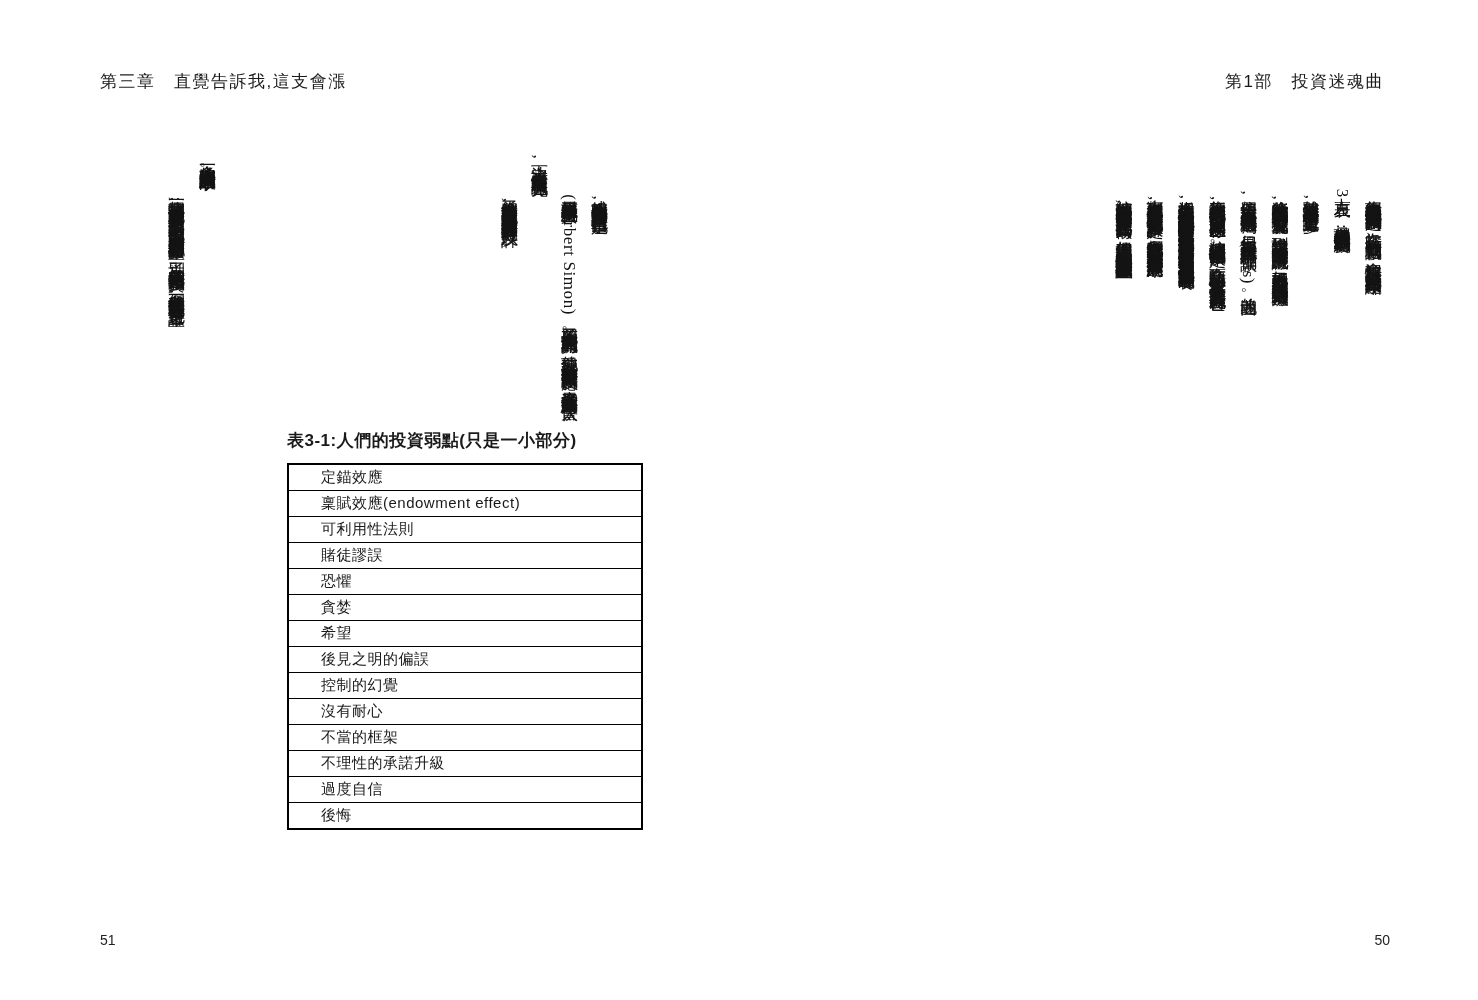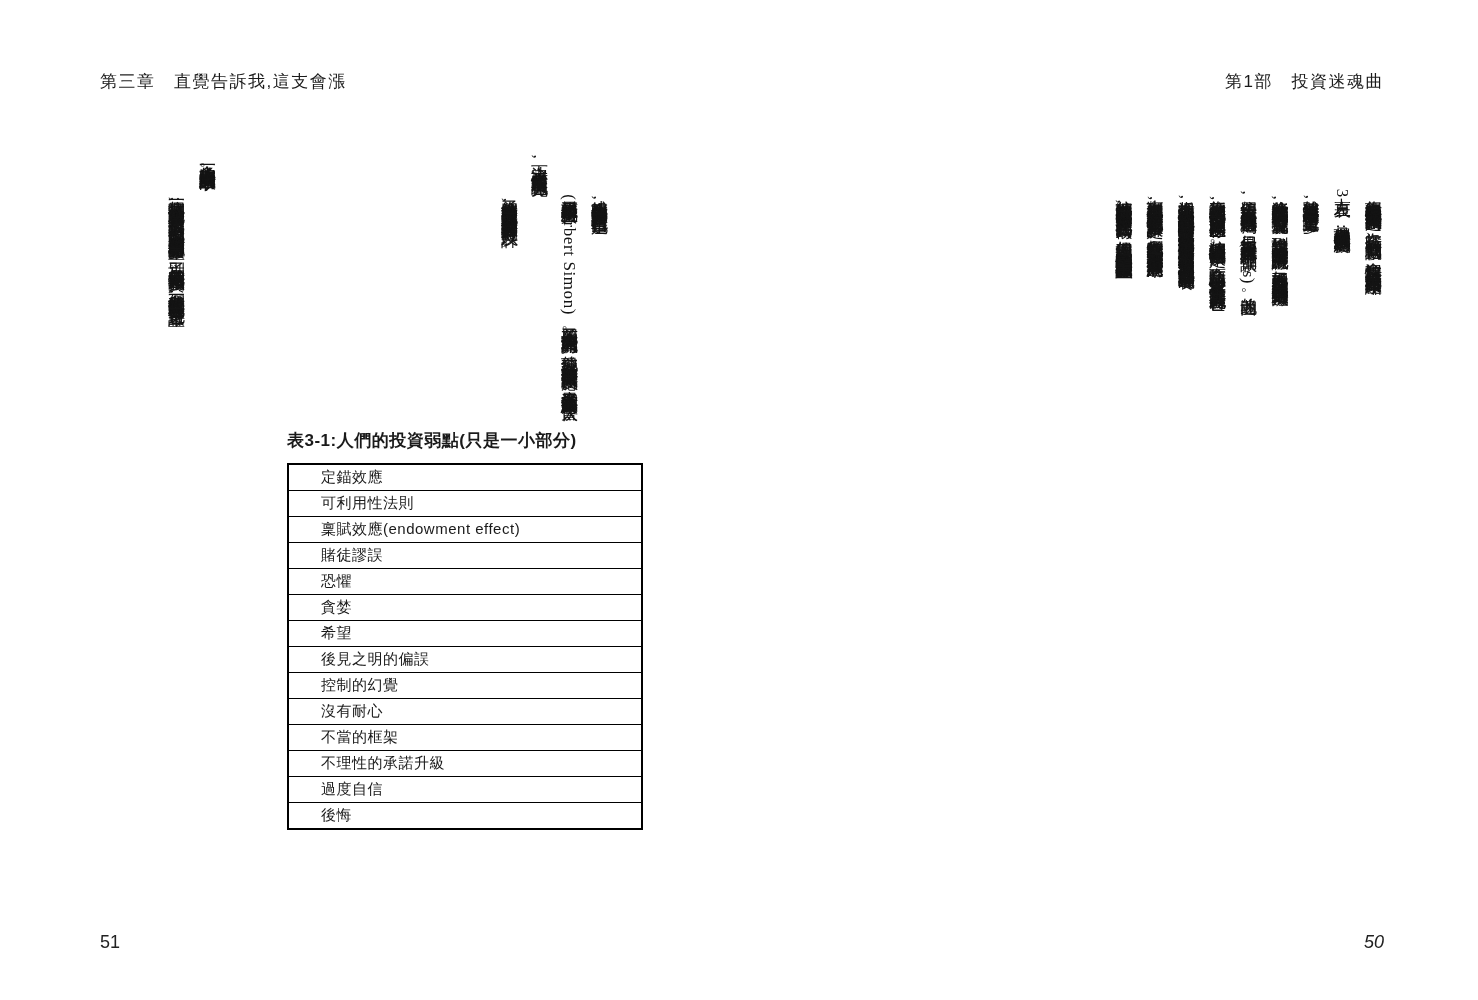--- a/index.html
+++ b/index.html
@@ -62,24 +62,24 @@
     padding-left: 32px;
     font-size: 15px;
     letter-spacing: 0.5px;
     border-top: 1.5px solid #000;
   }
   .trow:first-child { border-top: none; }
 
   .folio {
     position: absolute; top: 932px;
     font-family: "Liberation Sans", sans-serif;
-    font-size: 18px; color: #222;
+    font-size: 14px; color: #222;
   }
   .folio.f-left  { left: 100px; }
-  .folio.f-right { right: 94px; font-style: italic; }
+  .folio.f-right { right: 88px; }
 </style>
 </head>
 <body>
 
 <div class="page page-left">
   <div class="running-head rh-left">第三章　直覺告訴我,這支會漲</div>
 
   <div class="vtext region-a">
     <p>成熟投資人明白每個人都有偏誤,而且包括自己也是。</p>
     <p>諾貝爾經濟學獎得主司馬賀(Herbert Simon)花了四十年研究人們處理資訊的能力。他發現,我們只會對一小部分能取得的資訊做出反應。這表示當我們做重要決策時,會太快下定決心,而且通常運用的資訊也不充分。</p>
@@ -88,22 +88,22 @@
 
   <div class="vtext region-b">
     <p class="no-indent">多人的偏誤改變一個國家思維的故事。</p>
     <p>這個故事是關於一個母親和她的寶寶;它不是投資的故事,但沒有關係,因為這突顯了人類大腦的認知扭曲有多嚴重。別忘了,我們就是用這顆大腦來做投資。我們在做投資決策時一樣也有偏見,也許更嚴重!</p>
   </div>
 
   <div class="table-wrap">
     <div class="table-title">表3-1:人們的投資弱點(只是一小部分)</div>
     <div class="bias-table">
       <div class="trow">定錨效應</div>
+      <div class="trow">稟賦效應(endowment effect)</div>
       <div class="trow">可利用性法則</div>
-      <div class="trow">稟賦效應(endowment effect)</div>
       <div class="trow">賭徒謬誤</div>
       <div class="trow">恐懼</div>
       <div class="trow">貪婪</div>
       <div class="trow">希望</div>
       <div class="trow">後見之明的偏誤</div>
       <div class="trow">控制的幻覺</div>
       <div class="trow">沒有耐心</div>
       <div class="trow">不當的框架</div>
       <div class="trow">不理性的承諾升級</div>
       <div class="trow">過度自信</div>

